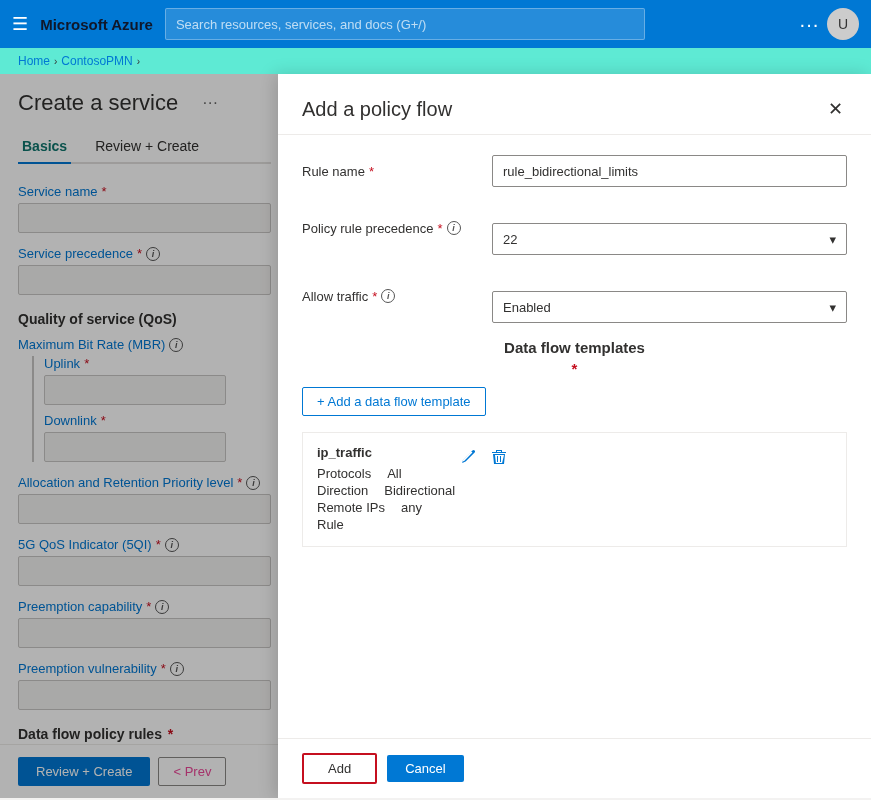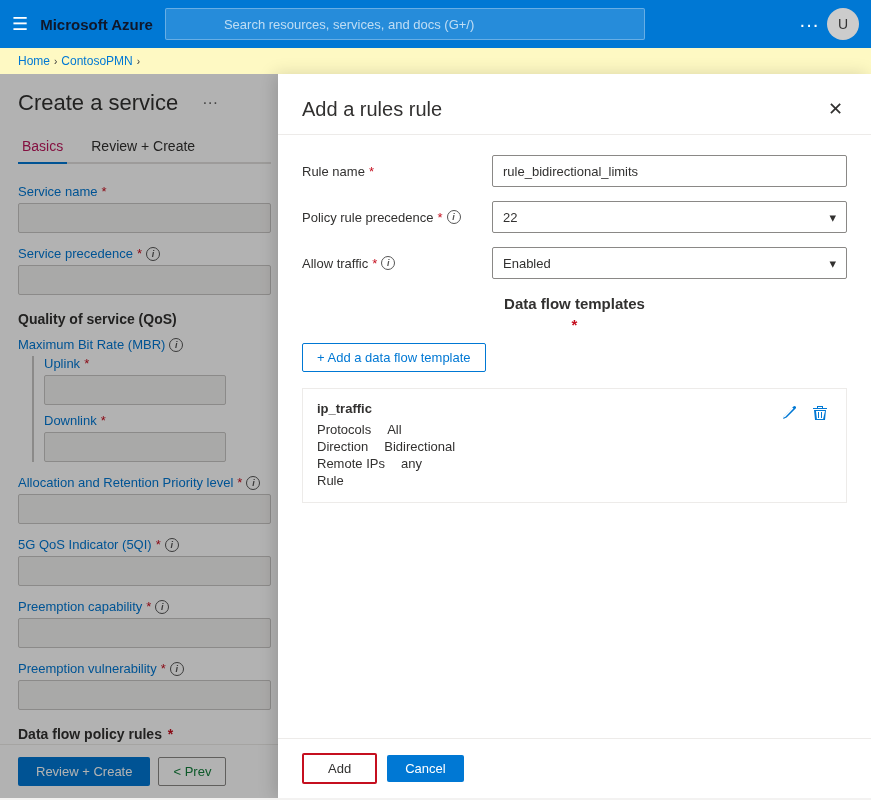--- a/index.html
+++ b/index.html
@@ -30,41 +30,40 @@
       color: rgba(255,255,255,0.8);
       font-size: 13px;
     }
     .topnav-search input {
       background: transparent;
       border: none;
       outline: none;
       color: rgba(255,255,255,0.9);
       font-size: 13px;
       width: 100%;
-      margin-left: 48px;
     }
     .topnav-search input::placeholder { color: rgba(255,255,255,0.7); }
     .topnav-right { margin-left: auto; display: flex; align-items: center; gap: 8px; }
     .topnav-dots { font-size: 20px; cursor: pointer; color: white; }
     .topnav-avatar {
       width: 32px; height: 32px; border-radius: 50%;
       background: #ccc;
       display: flex; align-items: center; justify-content: center;
       color: #333; font-size: 14px; cursor: pointer;
     }
 
     
     .breadcrumb {
       padding: 6px 18px;
       font-size: 12px;
       color: #0078d4;
       display: flex;
       align-items: center;
       gap: 4px;
-      background: #fef9c3;
+      background: #5eead4;
     }
     .breadcrumb span { color: #333; }
     .breadcrumb a { color: #0078d4; text-decoration: none; cursor: pointer; }
     .chevron { color: #555; font-size: 10px; }
 
     
     .main-layout {
       display: flex;
       height: calc(800px - 48px - 28px);
       background: white;
@@ -94,21 +93,21 @@
     .tabs { display: flex; gap: 0; margin-bottom: 20px; border-bottom: 2px solid #e1dfdd; }
     .tab {
       padding: 8px 4px;
       font-size: 14px;
       color: #323130;
       cursor: pointer;
       margin-right: 20px;
       border-bottom: 2px solid transparent;
       margin-bottom: -2px;
     }
-    .tab.active { color: #be185d; border-bottom-color: #0078d4; font-weight: 400; }
+    .tab.active { color: #0f766e; border-bottom-color: #0078d4; font-weight: 700; }
 
     .form-group { margin-bottom: 13px; }
     .form-label {
       font-size: 13px;
       color: #0078d4;
       margin-bottom: 4px;
       display: flex;
       align-items: center;
       gap: 4px;
     }
@@ -148,21 +147,21 @@
       position: absolute; bottom: 0; left: 0; width: 290px;
       background: white; border-top: 1px solid #edebe9;
       padding: 12px 18px;
       display: flex; gap: 8px;
     }
     .btn-primary {
       background: #0078d4; color: white; border: none;
       padding: 6px 18px; font-size: 13px; cursor: pointer; border-radius: 2px;
     }
     .btn-prev {
-      background: white; color: #15803d; border: 1px solid #8a8886;
+      background: white; color: #ec4899; border: 1px solid #8a8886;
       padding: 6px 14px; font-size: 13px; cursor: pointer; border-radius: 2px;
       display: flex; align-items: center; gap: 4px;
     }
 
     
     .overlay {
       position: absolute;
       top: 0; left: 0; right: 0; bottom: 0;
       background: rgba(0,0,0,0.3);
       z-index: 10;
@@ -229,20 +228,21 @@
       border-radius: 2px;
       padding: 0 10px;
       font-size: 13px;
       color: #323130;
       outline: none;
       display: flex;
       align-items: center;
       justify-content: space-between;
       background: white;
       cursor: pointer;
+      margin-top: 22px;
     }
 
     .data-flow-section { margin-top: 16px; }
     .data-flow-title {
       font-size: 15px; font-weight: 600; color: #323130;
       margin-bottom: 10px;
       display: flex; align-items: center; gap: 4px; flex-direction: column;
     }
     .data-flow-title .required { color: #c50f1f; }
 
@@ -252,21 +252,21 @@
       padding: 6px 14px; font-size: 13px; cursor: pointer; border-radius: 2px;
       margin-bottom: 16px;
     }
 
     .template-card {
       border: 1px solid #edebe9;
       padding: 12px 14px;
       position: relative;
       background: white;
     }
-    .template-card-row { display: flex; align-items: flex-start; justify-content: space-between; }
+    .template-card-row { display: flex; align-items: flex-start; }
     .template-name { font-size: 13px; font-weight: 600; color: #323130; margin-bottom: 6px; }
     .template-detail { font-size: 13px; color: #323130; margin-bottom: 2px; display: flex; gap: 16px; }
     .template-key { color: #323130; }
     .template-val { color: #323130; }
     .template-actions { display: flex; gap: 8px; }
     .icon-btn { background: none; border: none; cursor: pointer; padding: 4px; color: #0078d4; font-size: 16px; }
 
     
     .dialog-footer {
       padding: 14px 24px;
@@ -415,21 +415,21 @@
       <button class="btn-primary">Review + Create</button>
       <button class="btn-prev">&lt; Prev</button>
     </div>
   </div>
 
   <div class="overlay"></div>
 
   <div class="dialog">
 
     <div class="dialog-header">
-      <span class="dialog-title">Add a rules rule</span>
+      <span class="dialog-title">Add a policy flow</span>
       <button class="dialog-close">✕</button>
     </div>
 
     <div class="dialog-body">
 
       <div class="field-row">
         <div class="field-label">
           <span>Rule name</span>
           <span class="required" style="color:#c50f1f;">*</span>
         </div>

